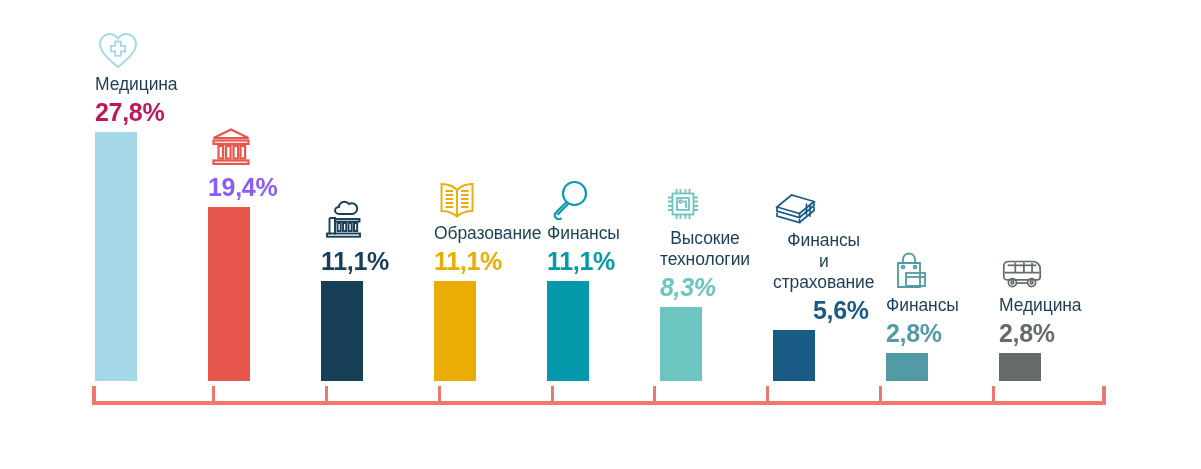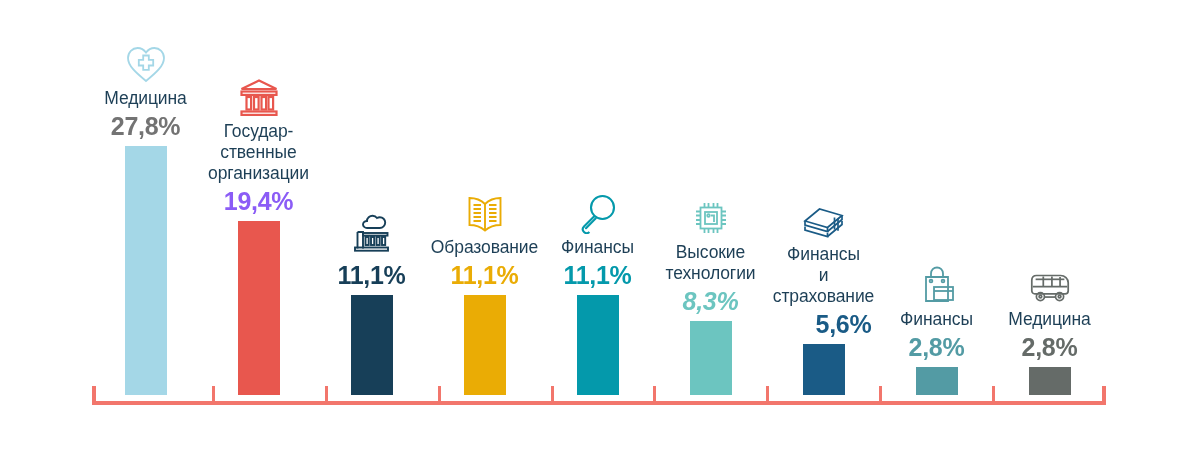--- a/index.html
+++ b/index.html
@@ -24,25 +24,25 @@
     position: absolute;
     left: 0;
     top: 0;
     width: 1201px;
     height: 469px;
   }
 
   
   .cat {
     position: absolute;
-    bottom: 74px;           
+    bottom: 88px;           
     width: 101px;
     display: flex;
     flex-direction: column;
-    align-items: center;
+    align-items: flex-start;
     justify-content: flex-end;
   }
 
   .cat-icon {
     width: 46px;
     height: 44px;
     margin-bottom: 3px;
     display: flex;
     align-items: flex-end;
     justify-content: center;
@@ -103,39 +103,36 @@
   <div class="plot-area">
 
     <div class="cat" style="left:95px;">
       <span class="cat-icon">
         <svg width="44" height="42" viewBox="0 0 44 42" fill="none" stroke="#a4d7e7" stroke-width="1.8">
           <path d="M22 38 C11 29 4 22.5 4 15 C4 9.2 8.4 5 13.6 5 C17 5 20 6.8 22 9.6 C24 6.8 27 5 30.4 5 C35.6 5 40 9.2 40 15 C40 22.5 33 29 22 38 Z"></path>
           <path d="M19.2 12.5 h5.6 v4.4 h4.4 v5.6 h-4.4 v4.4 h-5.6 v-4.4 h-4.4 v-5.6 h4.4 z"></path>
         </svg>
       </span>
       <span class="cat-label">Медицина</span>
-      <span class="cat-value" style="color:#737373;">27,8%</span>
+      <span class="cat-value" style="color:#be185d;">27,8%</span>
       <span class="bar" style="height:249px;background:#a4d7e7;"></span>
     </div>
 
     <div class="cat" style="left:208px;">
       <span class="cat-icon">
         <svg width="44" height="42" viewBox="0 0 44 42" fill="none" stroke="#e8574e" stroke-width="2.2">
           <path d="M4.5 13 L22 4.5 L39.5 13 Z"></path>
           <rect x="4.5" y="15.5" width="35" height="3.4"></rect>
           <rect x="9.5" y="21" width="4.6" height="12.5"></rect>
           <rect x="17" y="21" width="4.6" height="12.5"></rect>
           <rect x="24.5" y="21" width="4.6" height="12.5"></rect>
           <rect x="31.5" y="21" width="4.6" height="12.5"></rect>
           <rect x="4.5" y="35.5" width="35" height="3.4"></rect>
         </svg>
       </span>
-      <span class="cat-label">Государ-
-ственные
-организации</span>
       <span class="cat-value" style="color:#8b5cf6;">19,4%</span>
       <span class="bar" style="height:174px;background:#e8574e;"></span>
     </div>
 
     <div class="cat" style="left:321px;">
       <span class="cat-icon">
         <svg width="46" height="44" viewBox="0 0 46 44" fill="none" stroke="#173f58" stroke-width="1.9">
           <path d="M18 10 c0-3 2.6-5.2 5.6-5.2 c1.8 0 3.4.8 4.4 2.2 c.8-.5 1.8-.8 2.8-.8 c3 0 5.4 2.4 5.4 5.4 c0 3-2.4 5.4-5.4 5.4 H18 c-2.2 0-4-1.8-4-3.5 c0-1.9 1.8-3.5 4-3.5 z"></path>
           <path d="M8.5 21 v16.5"></path>
           <path d="M8.5 21 h5.5 v16.5"></path>

